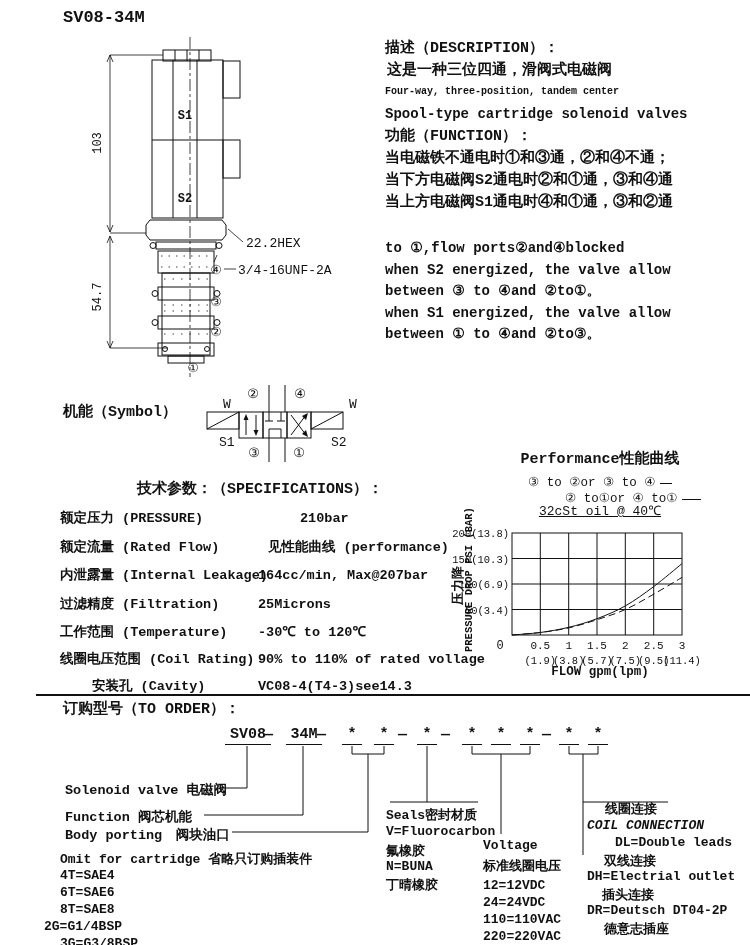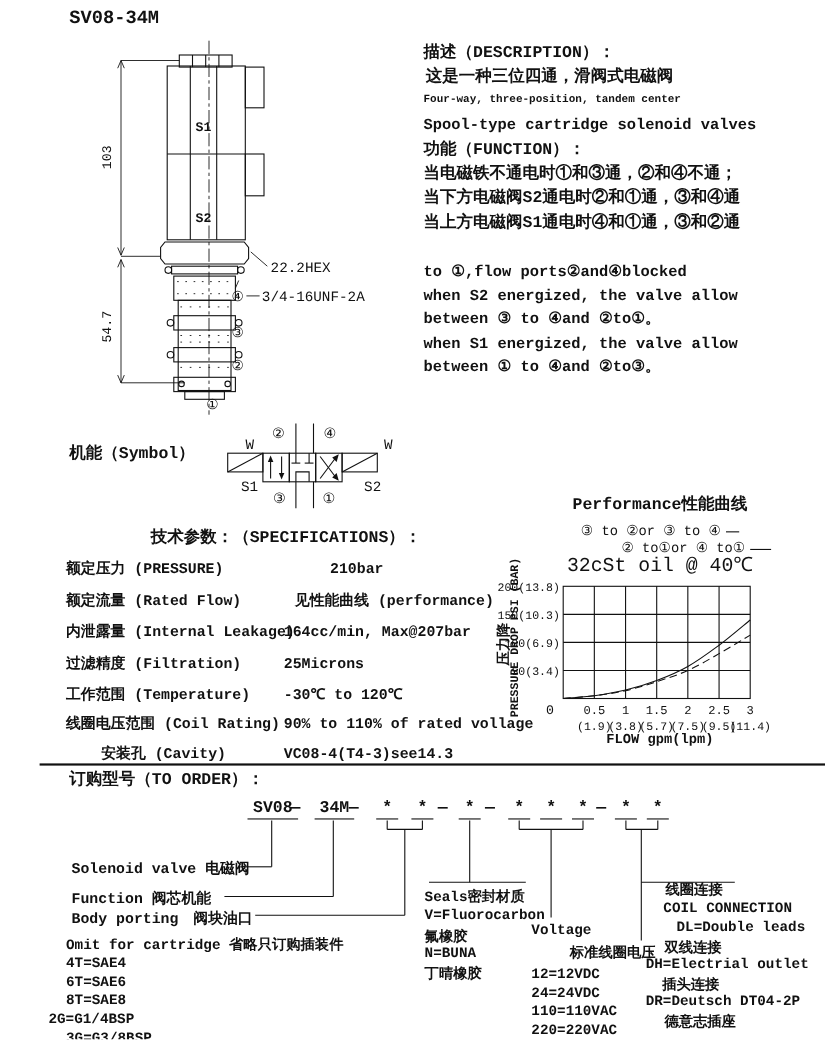--- a/index.html
+++ b/index.html
@@ -173,21 +173,21 @@
 
   <div class="abs b c" style="left:450px;top:451px;width:300px;font-size:15px;">Performance性能曲线</div>
   <div class="legend-row" style="left:528px;top:474px;">
     <span>③ to ②or ③ to ④</span>
     <span class="legend-line" style="width:12px;"></span>
   </div>
   <div class="legend-row" style="left:528px;top:490px;margin-left:37px;">
     <span>② to①or ④ to①</span>
     <span class="legend-line" style="width:19px;"></span>
   </div>
-  <div class="abs c" style="left:450px;top:505px;width:300px;font-size:18px;">32cSt oil @ 40℃</div>
+  <div class="abs c" style="left:450px;top:505px;width:300px;font-size:13px;text-decoration:underline;">32cSt oil @ 40℃</div>
 
   <div class="rot b" style="left:449px;top:605px;font-size:13px;">压力降</div>
   <div class="rot" style="left:463px;top:652px;font-size:10.5px;font-weight:600;">PRESSURE DROP PSI (BAR)</div>
 
   <svg class="layer" style="left:440px;top:515px;" width="310" height="160" viewBox="0 0 310 160">
     <rect class="st" x="72" y="18" width="170" height="102"></rect>
     <line class="st" x1="100.3" y1="18" x2="100.3" y2="120"></line>
       <line class="st" x1="128.7" y1="18" x2="128.7" y2="120"></line>
     <line class="st" x1="157" y1="18" x2="157" y2="120"></line>
       <line class="st" x1="185.3" y1="18" x2="185.3" y2="120"></line>
@@ -270,28 +270,28 @@
   <div class="opt" style="left:44px;top:919px;">2G=G1/4BSP</div>
   <div class="opt" style="left:60px;top:936px;">3G=G3/8BSP</div>
 
   <div class="opt" style="left:386px;top:806px;">Seals密封材质</div>
   <div class="opt" style="left:386px;top:824px;">V=Fluorocarbon</div>
   <div class="opt" style="left:386px;top:842px;">氟橡胶</div>
   <div class="opt" style="left:386px;top:859px;">N=BUNA</div>
   <div class="opt" style="left:386px;top:876px;">丁晴橡胶</div>
 
   <div class="opt" style="left:483px;top:838px;">Voltage</div>
-  <div class="opt" style="left:483px;top:857px;margin-left:35px;">标准线圈电压</div>
+  <div class="opt" style="left:483px;top:857px;">标准线圈电压</div>
   <div class="opt" style="left:483px;top:878px;">12=12VDC</div>
   <div class="opt" style="left:483px;top:895px;">24=24VDC</div>
   <div class="opt" style="left:483px;top:912px;">110=110VAC</div>
   <div class="opt" style="left:483px;top:929px;">220=220VAC</div>
 
   <div class="opt" style="left:605px;top:800px;">线圈连接</div>
-  <div class="opt" style="left:603px;top:818px;">COIL CONNECTION</div>
+  <div class="opt" style="left:587px;top:818px;font-style:italic;">COIL CONNECTION</div>
   <div class="opt" style="left:587px;top:835px;padding-left:28px;">DL=Double leads</div>
   <div class="opt" style="left:604px;top:852px;">双线连接</div>
   <div class="opt" style="left:587px;top:869px;">DH=Electrial outlet</div>
   <div class="opt" style="left:602px;top:886px;">插头连接</div>
   <div class="opt" style="left:587px;top:903px;">DR=Deutsch DT04-2P</div>
   <div class="opt" style="left:604px;top:920px;">德意志插座</div>
 
 </div>
 
 </body></html>

